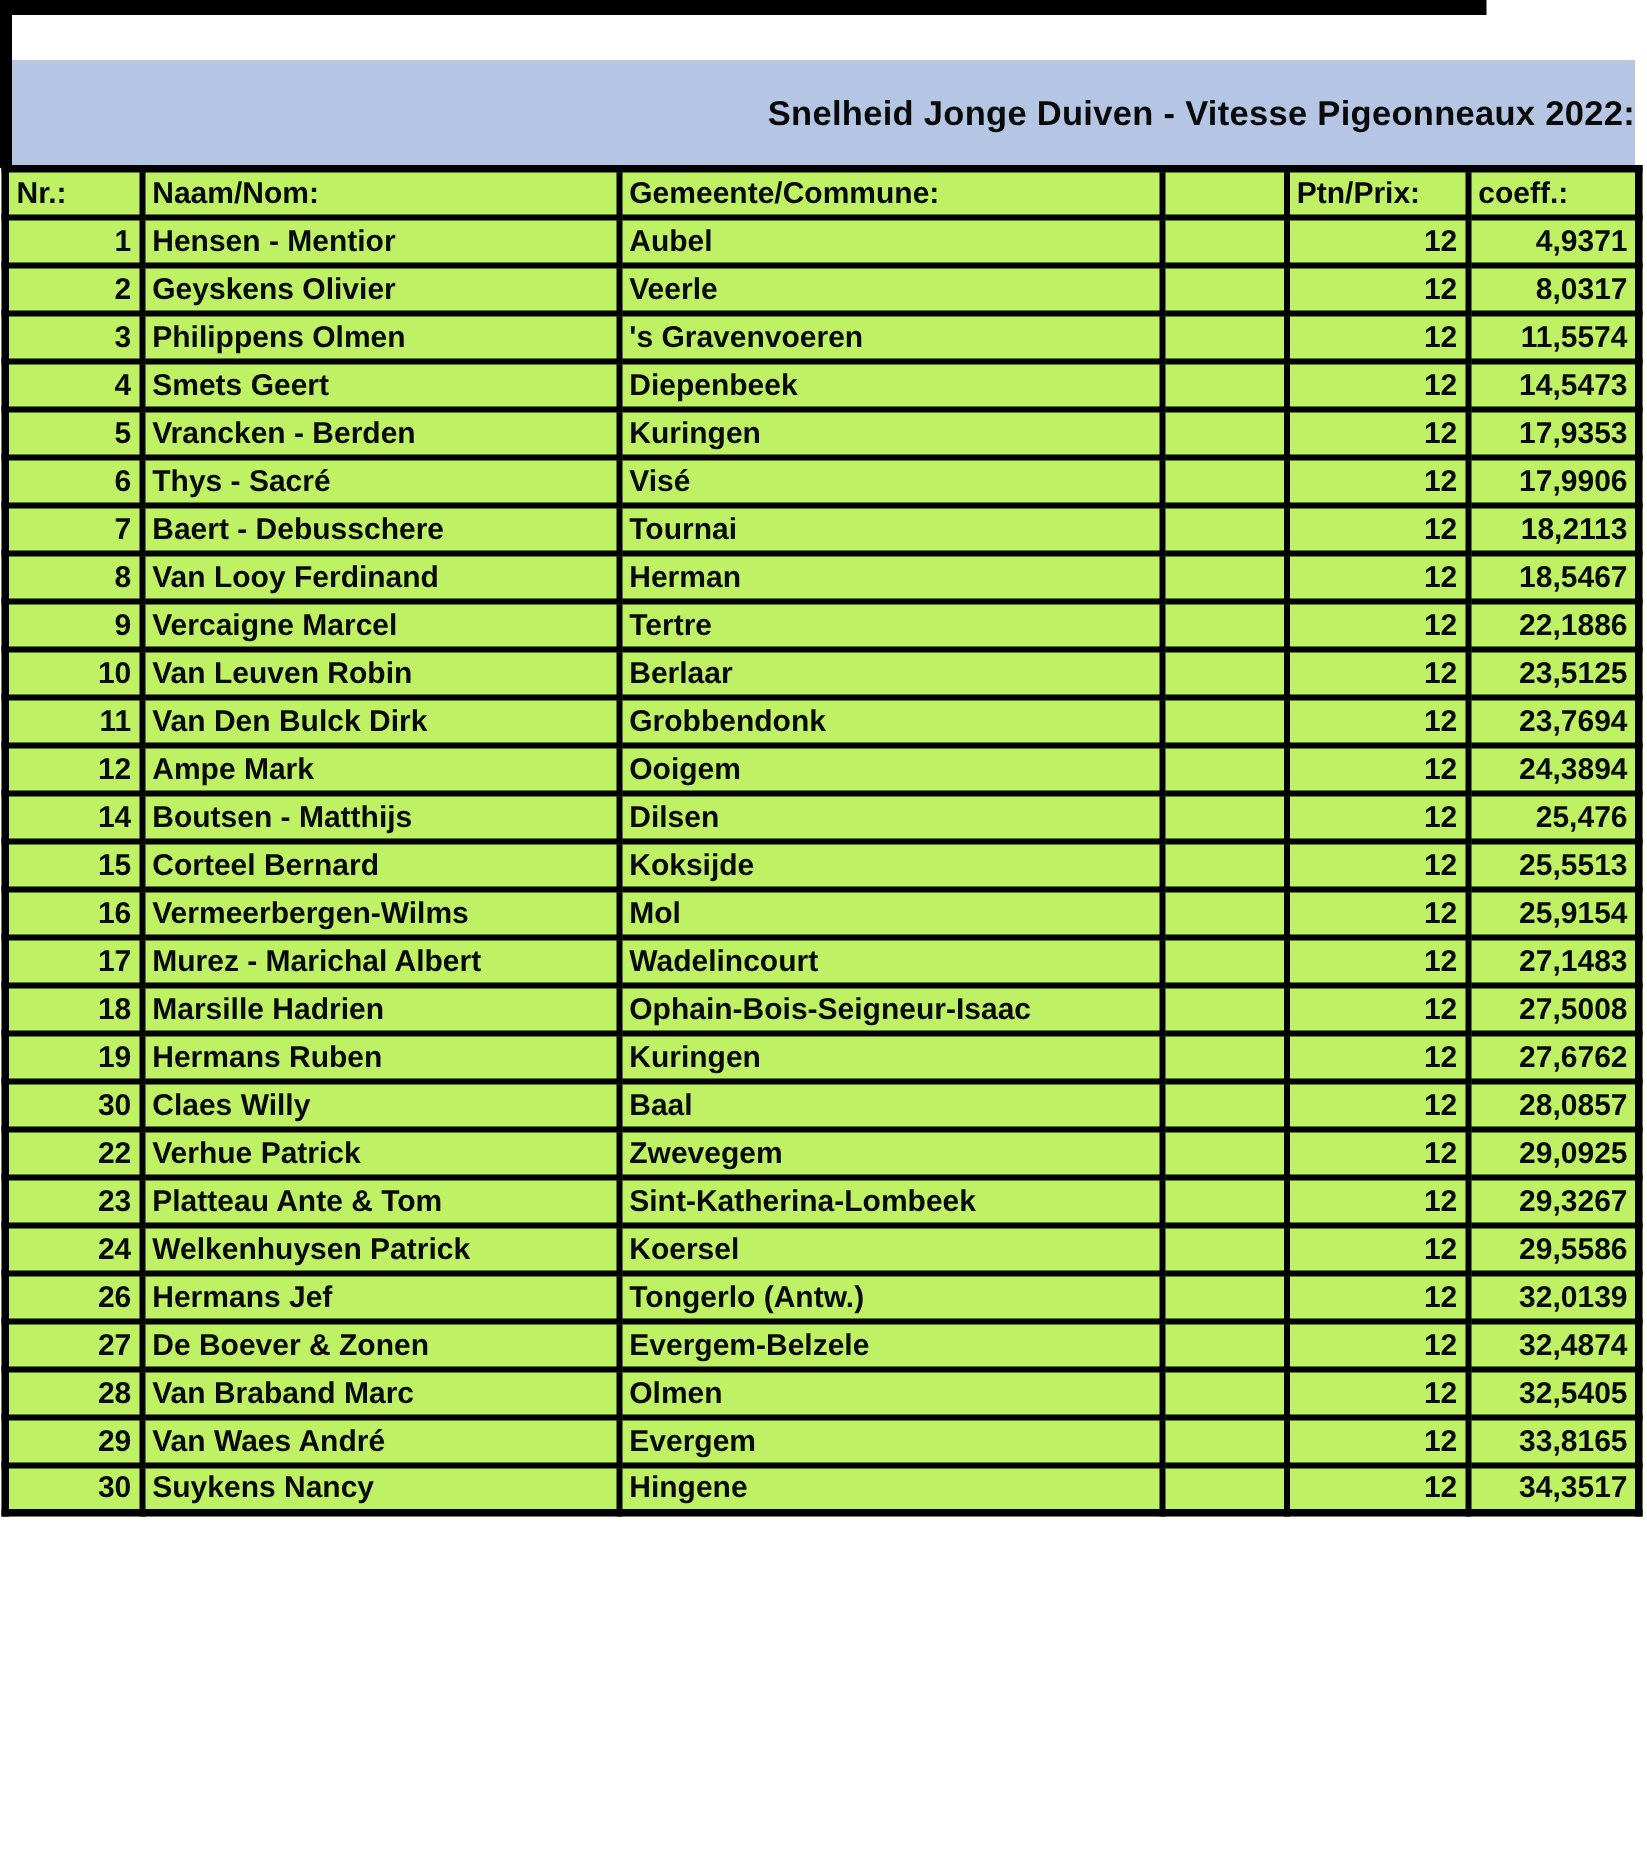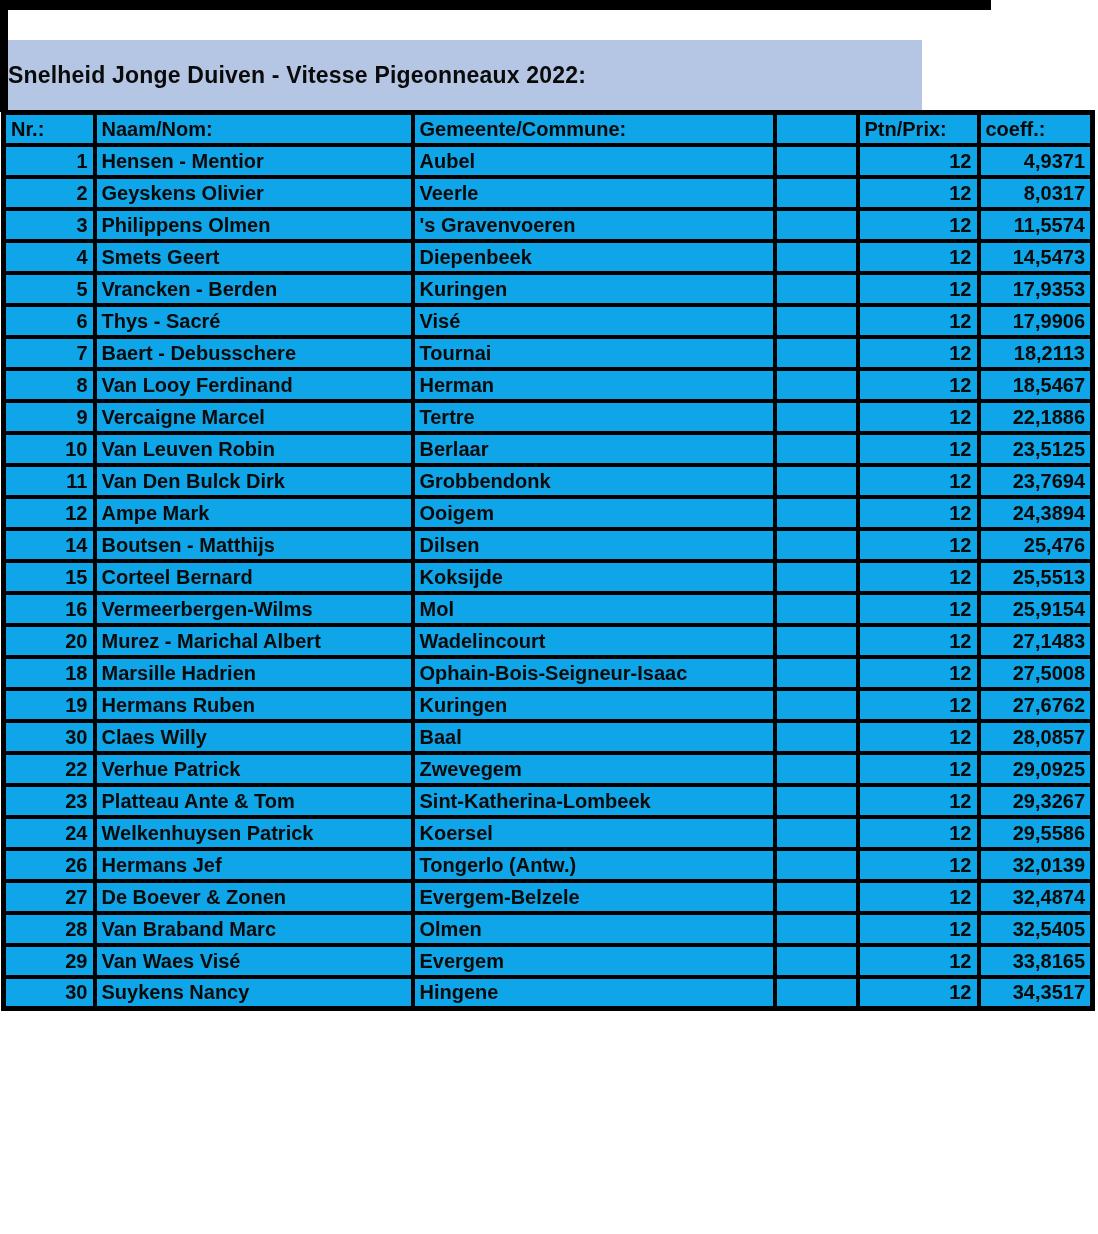--- a/index.html
+++ b/index.html
@@ -25,36 +25,36 @@
     width:991px; height:10px;
     background:var(--border);
   }
   .left-bar{
     position:absolute; left:0; top:10px;
     width:8px; height:102px;
     background:var(--border);
   }
   .blue-band{
     position:absolute; left:8px; top:40px;
-    width:914px; height:70px;
+    width:1082px; height:70px;
     background:var(--band);
-    display:flex; align-items:center; justify-content:flex-start;
+    display:flex; align-items:center; justify-content:flex-end;
   }
   .title{
     font-weight:bold;
     font-size:23px;
     color:var(--ink);
     letter-spacing:0.2px;
   }
   table.results{
     position:absolute; left:1px; top:110px;
     width:1089px;
     border-collapse:collapse;
     table-layout:fixed;
-    background:#0ea5e9;
+    background:#bef264;
     border:5px solid var(--border);
   }
   col.c-nr{ width:91px; }
   col.c-name{ width:318px; }
   col.c-city{ width:362px; }
   col.c-blank{ width:83px; }
   col.c-points{ width:121px; }
   col.c-coeff{ width:114px; }
   th, td{
     border:4px solid var(--border);
@@ -217,21 +217,21 @@
     </tr>
         <tr>
       <td class="num">16</td>
       <td>Vermeerbergen-Wilms</td>
       <td>Mol</td>
       <td></td>
       <td class="num">12</td>
       <td class="num">25,9154</td>
     </tr>
         <tr>
-      <td class="num">20</td>
+      <td class="num">17</td>
       <td>Murez - Marichal Albert</td>
       <td>Wadelincourt</td>
       <td></td>
       <td class="num">12</td>
       <td class="num">27,1483</td>
     </tr>
         <tr>
       <td class="num">18</td>
       <td>Marsille Hadrien</td>
       <td>Ophain-Bois-Seigneur-Isaac</td>
@@ -298,21 +298,21 @@
         <tr>
       <td class="num">28</td>
       <td>Van Braband Marc</td>
       <td>Olmen</td>
       <td></td>
       <td class="num">12</td>
       <td class="num">32,5405</td>
     </tr>
         <tr>
       <td class="num">29</td>
-      <td>Van Waes Visé</td>
+      <td>Van Waes André</td>
       <td>Evergem</td>
       <td></td>
       <td class="num">12</td>
       <td class="num">33,8165</td>
     </tr>
         <tr>
       <td class="num">30</td>
       <td>Suykens Nancy</td>
       <td>Hingene</td>
       <td></td>

